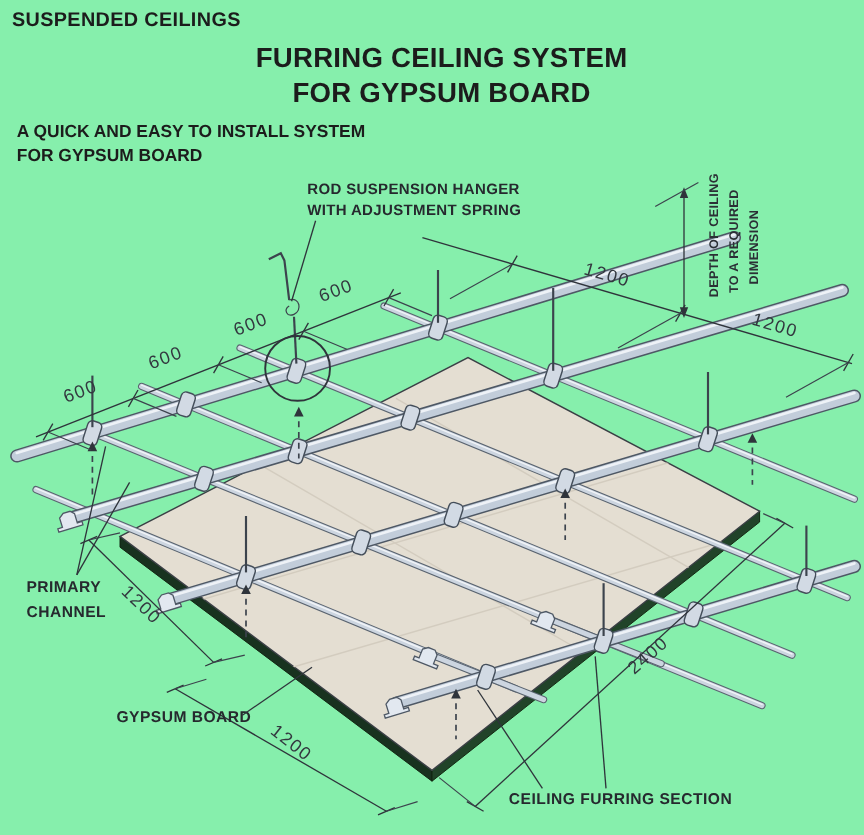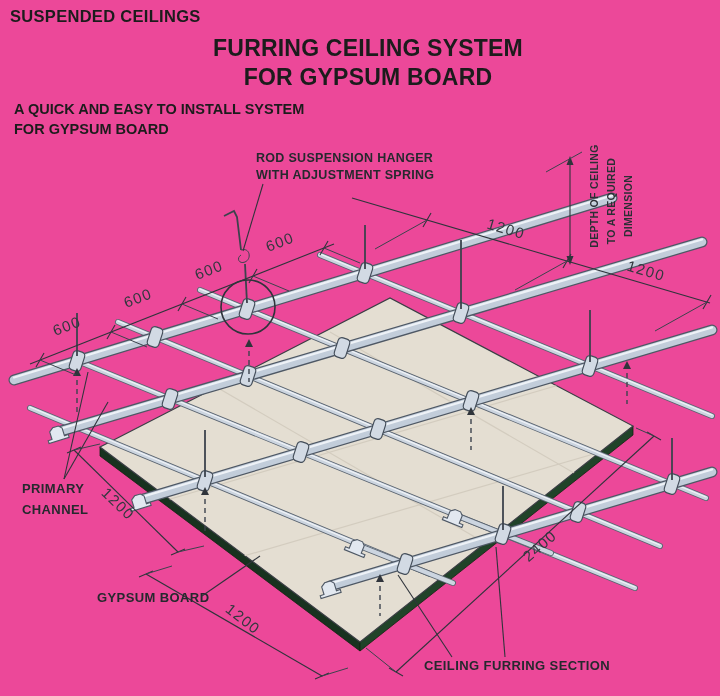--- a/index.html
+++ b/index.html
@@ -1,16 +1,16 @@
 <!DOCTYPE html>
 <html><head>
 <meta charset="utf-8">
 <style>
   html,body{margin:0;padding:0;background:#ffffff;}
-  .canvas{width:720px;height:696px;background:#ec4899;position:relative;overflow:hidden;
+  .canvas{width:720px;height:696px;background:#86efac;position:relative;overflow:hidden;
           font-family:"Liberation Sans",sans-serif;}
   svg{display:block;}
   svg text{font-family:"Liberation Sans",sans-serif;fill:#1c1c1c;}
   .h-eyebrow{font-size:16.5px;font-weight:bold;letter-spacing:.3px;}
   .h-title{font-size:23px;font-weight:bold;letter-spacing:.2px;}
   .h-sub{font-size:14.5px;font-weight:bold;}
   .callout{font-size:12.5px;font-weight:bold;fill:#26292e;letter-spacing:.3px;}
   .callout-lg{font-size:13px;font-weight:bold;fill:#26292e;letter-spacing:.4px;}
   .depth-txt{font-size:10.5px;font-weight:bold;fill:#2b2f35;letter-spacing:.3px;}
   .dim{font-size:15px;fill:#33383f;letter-spacing:1.4px;}

